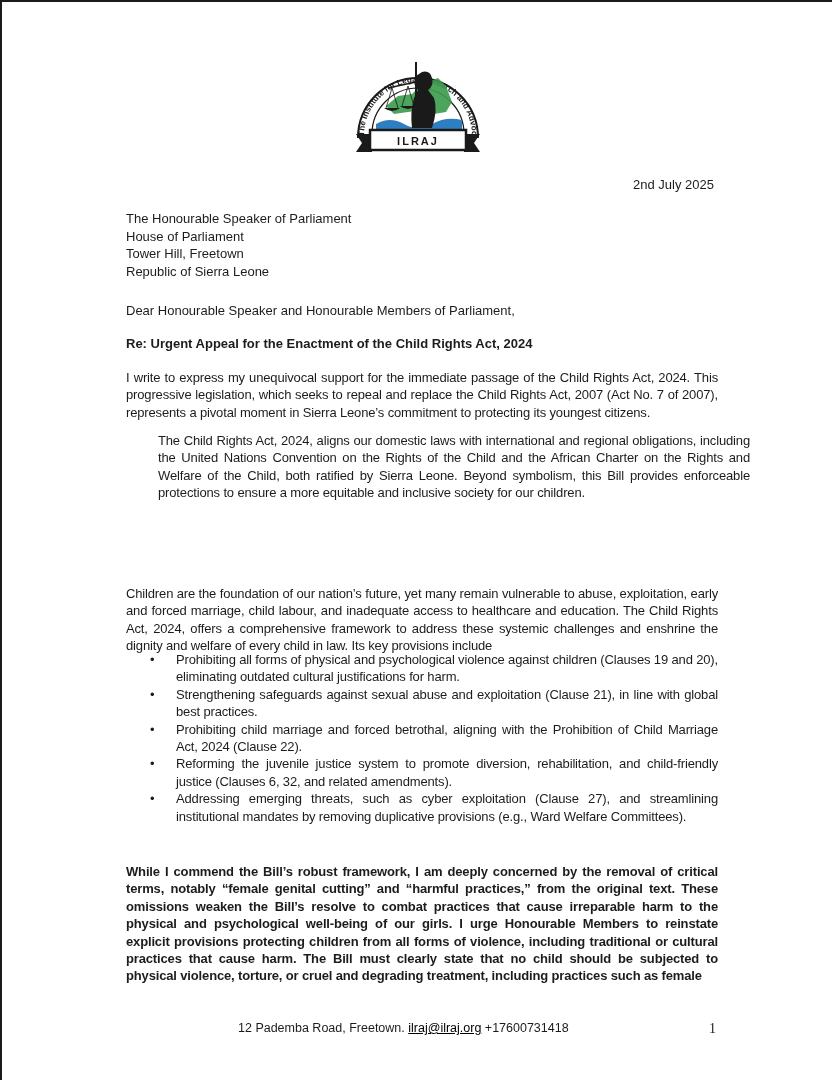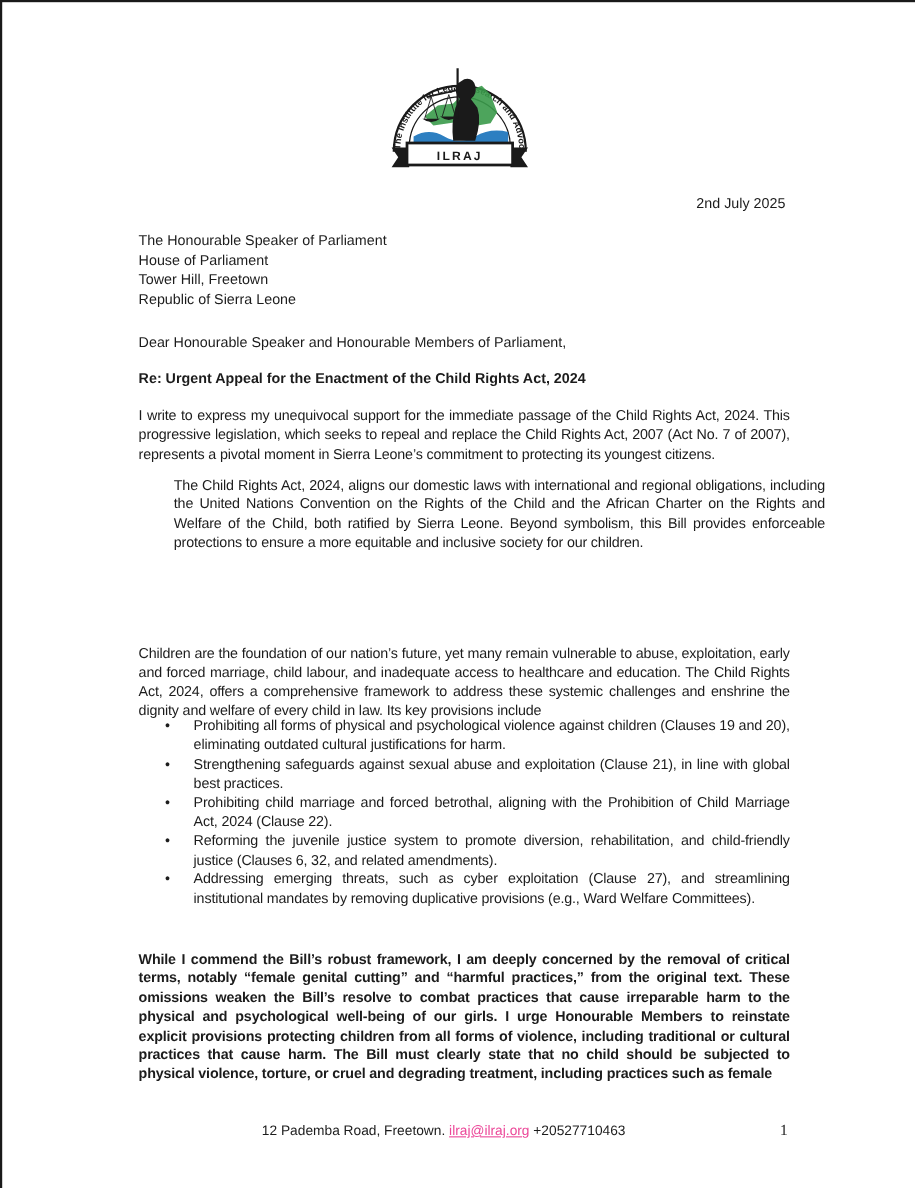--- a/index.html
+++ b/index.html
@@ -55,21 +55,21 @@
     position: relative; padding-left: 50px; text-align: justify;
   }
   .bullets li .dot {
     position: absolute; left: 24px; top: 0;
   }
   .p4 { top: 861px; font-weight: bold; }
   .footer {
     position: absolute; left: 236px; top: 1019px;
     font-size: 12.5px;
   }
-  .footer a { color: #ec4899; text-decoration: underline; }
+  .footer a { color: #000000; text-decoration: underline; }
   .page-num {
     position: absolute; left: 707px; top: 1019px;
     font-family: "Liberation Serif", serif; font-size: 14px;
   }
 </style>
 </head>
 <body>
 
 <div class="page">
 
@@ -129,17 +129,17 @@
     <li><span class="dot">•</span><span>Prohibiting all forms of physical and psychological violence against children (Clauses 19 and 20), eliminating outdated cultural justifications for harm.</span></li>
     <li><span class="dot">•</span><span>Strengthening safeguards against sexual abuse and exploitation (Clause 21), in line with global best practices.</span></li>
     <li><span class="dot">•</span><span>Prohibiting child marriage and forced betrothal, aligning with the Prohibition of Child Marriage Act, 2024 (Clause 22).</span></li>
     <li><span class="dot">•</span><span>Reforming the juvenile justice system to promote diversion, rehabilitation, and child-friendly justice (Clauses 6, 32, and related amendments).</span></li>
     <li><span class="dot">•</span><span>Addressing emerging threats, such as cyber exploitation (Clause 27), and streamlining institutional mandates by removing duplicative provisions (e.g., Ward Welfare Committees).</span></li>
   </ul>
 
   <div class="body-text p4">While I commend the Bill’s robust framework, I am deeply concerned by the removal of critical terms, notably “female genital cutting” and “harmful practices,” from the original text. These omissions weaken the Bill’s resolve to combat practices that cause irreparable harm to the physical and psychological well-being of our girls. I urge Honourable Members to reinstate explicit provisions protecting children from all forms of violence, including traditional or cultural practices that cause harm. The Bill must clearly state that no child should be subjected to physical violence, torture, or cruel and degrading treatment, including practices such as female</div>
 
   <div class="footer">
-    <span>12 Pademba Road, Freetown. </span><a>ilraj@ilraj.org</a><span> +20527710463</span>
+    <span>12 Pademba Road, Freetown. </span><a>ilraj@ilraj.org</a><span> +17600731418</span>
   </div>
   <div class="page-num">1</div>
 
 </div>
 
 </body></html>

